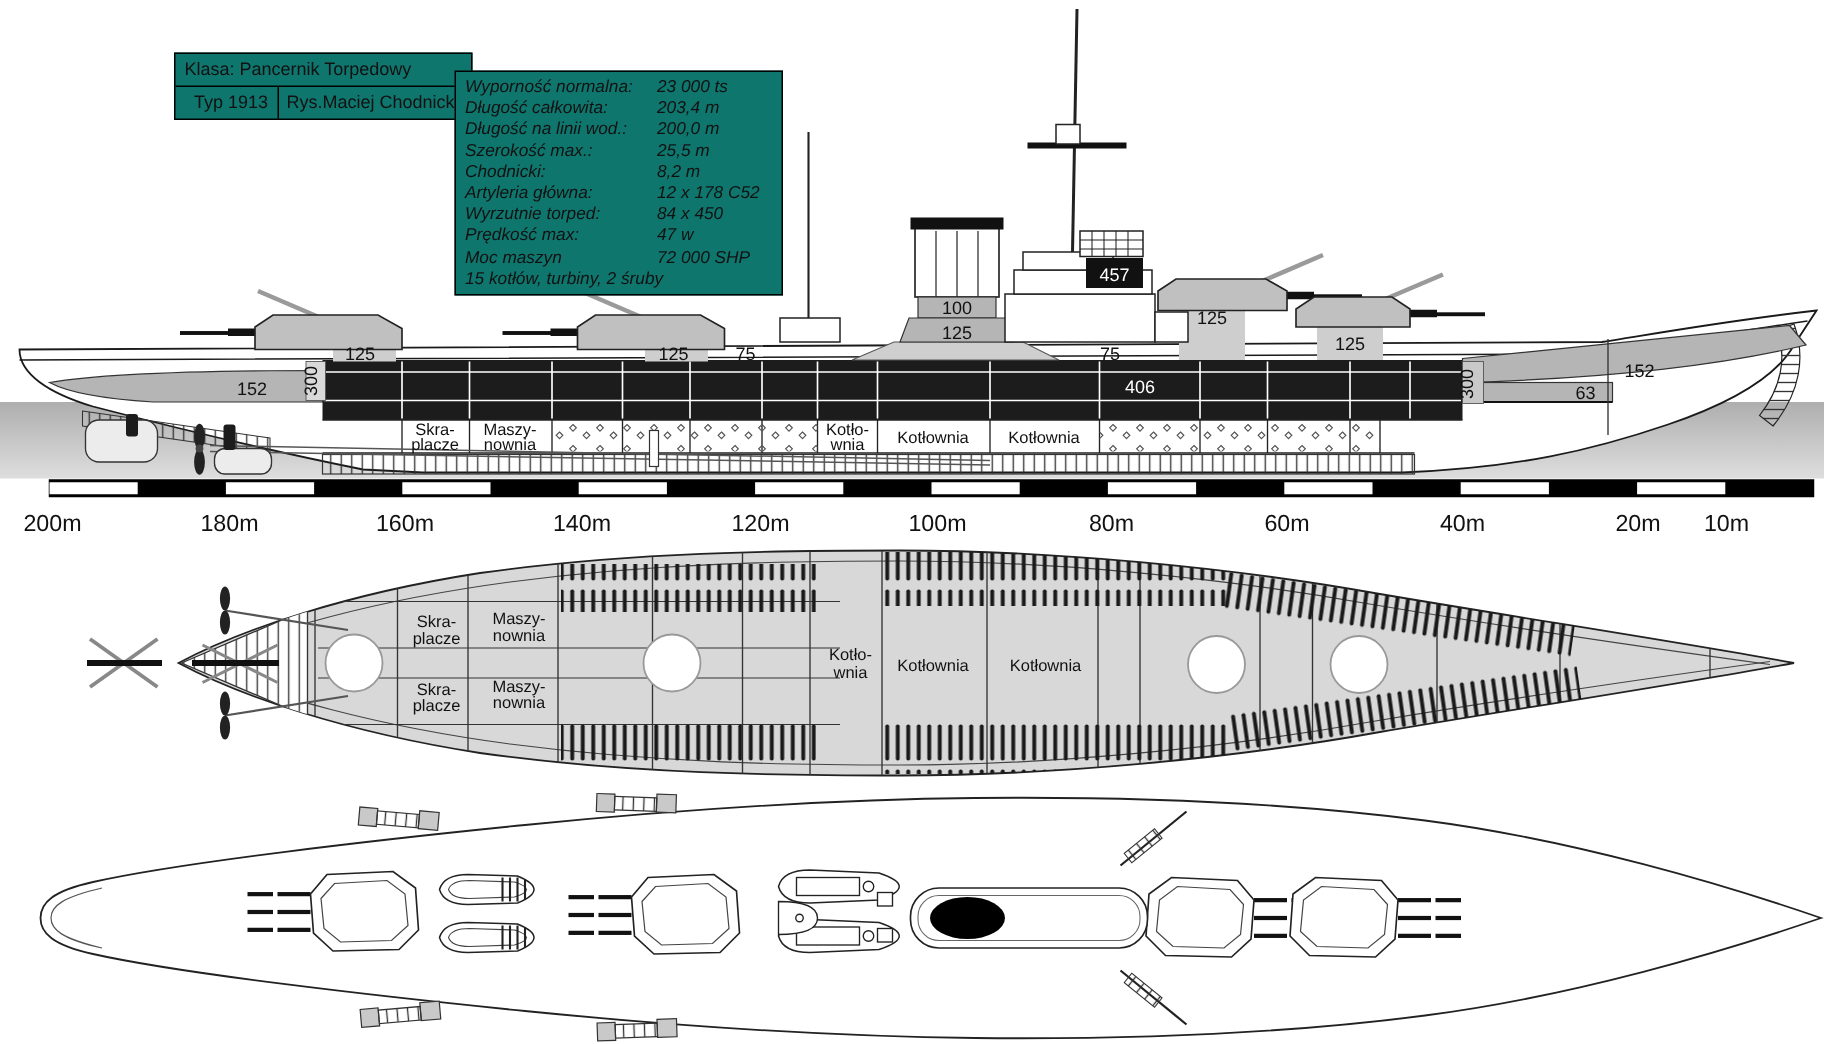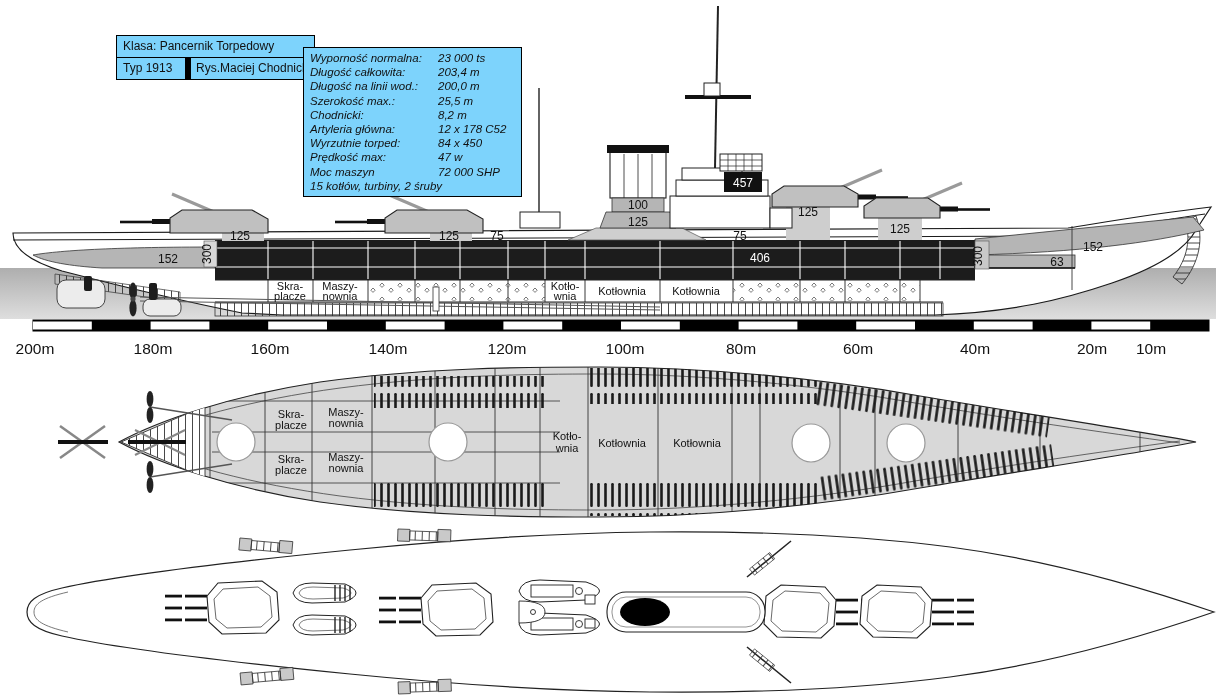--- a/index.html
+++ b/index.html
@@ -1,24 +1,24 @@
 <!DOCTYPE html>
 <html><head>
 <meta charset="utf-8">
 <style>
   html,body{margin:0;padding:0;background:#fff;}
   #stage{position:relative;width:1216px;height:696px;background:#ffffff;overflow:hidden;
          font-family:"Liberation Sans", sans-serif;color:#111;}
   #drawing{position:absolute;left:0;top:0;}
-  .infobox{position:absolute;background:#7dd3fc;border:1px solid #000;font-size:12px;line-height:21px;}
+  .infobox{position:absolute;background:#0f766e;border:1px solid #000;font-size:12px;line-height:21px;}
   #klasa-box{left:116px;top:35px;width:197px;}
   #klasa-box .row{border-bottom:1px solid #000;padding-left:6px;height:21px;white-space:nowrap;}
   #klasa-box .row:last-child{border-bottom:none;}
   #klasa-box .split{display:flex;padding-left:0;}
-  #klasa-box .cell-a{width:62px;border-right:6px solid #000000;padding-left:6px;}
+  #klasa-box .cell-a{width:62px;border-right:1px solid #000000;padding-left:6px;text-align:center;}
   #klasa-box .cell-b{padding-left:5px;}
   #spec-box{left:303px;top:47px;width:211px;padding:3px 0 3px 6px;font-size:11.5px;line-height:14.2px;font-style:italic;}
   #spec-box .srow{display:flex;white-space:nowrap;}
   #spec-box .slabel{width:128px;}
   #spec-box .svalue{flex:1;}
   svg text{font-family:"Liberation Sans", sans-serif;}
   .num{font-size:12px;fill:#111;}
   .numw{font-size:12px;fill:#ffffff;}
   .comp{font-size:11px;fill:#111;}
   .scalelbl{font-size:15.5px;fill:#111;}

